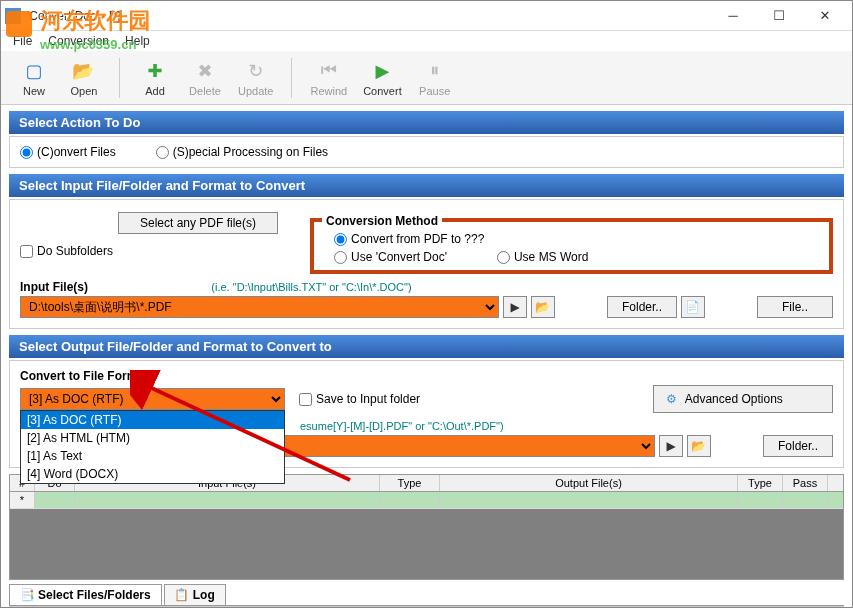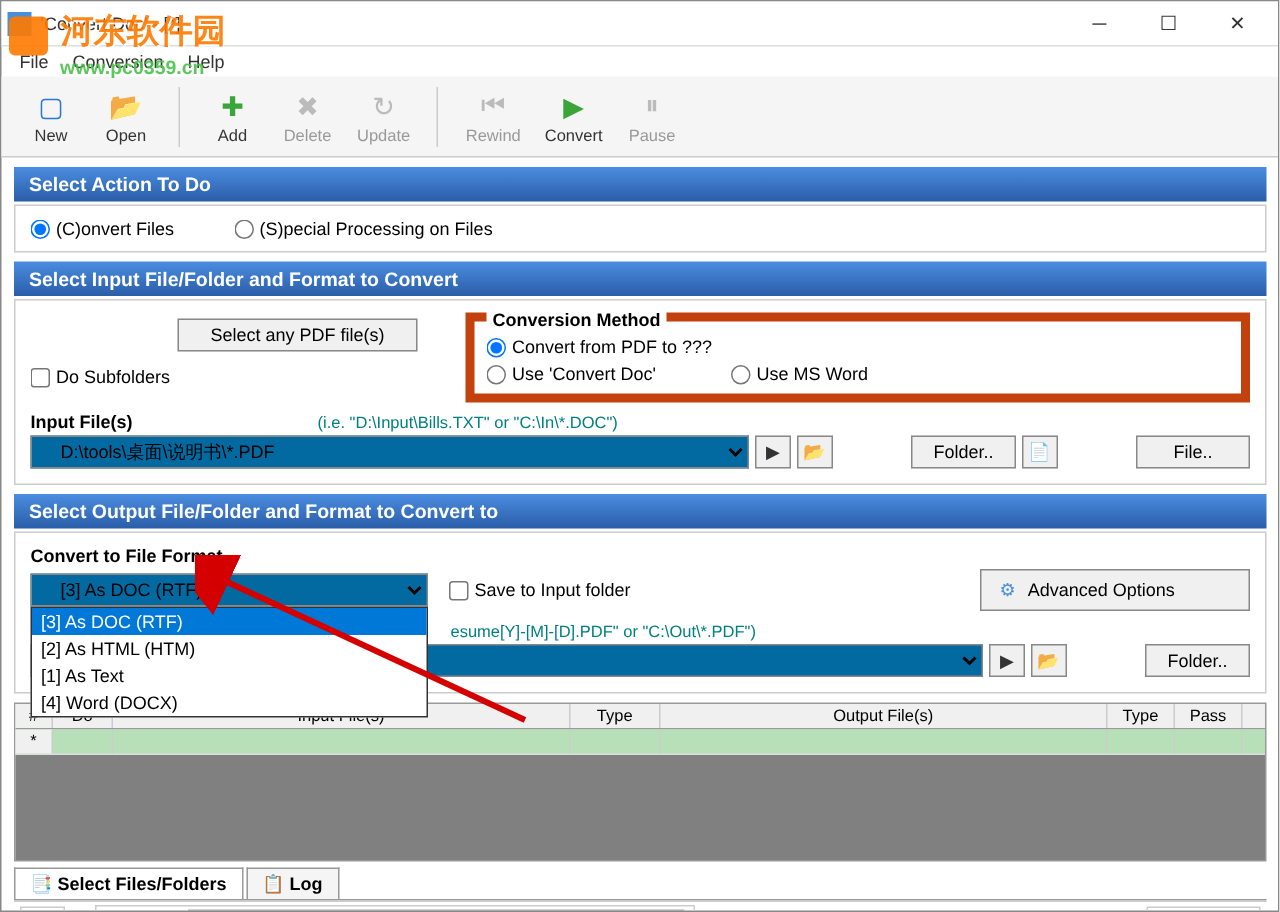--- a/index.html
+++ b/index.html
@@ -24,25 +24,25 @@
     
     .content { flex: 1; overflow-y: auto; padding: 4px 8px; position: relative; }
     
     .section-header { background: linear-gradient(to bottom, #4b8de0, #2a5da8); color: #fff; font-weight: bold; font-size: 13px; padding: 4px 10px; margin: 2px 0; }
     
     .panel { border: 1px solid #ccc; padding: 8px 10px; margin: 2px 0 6px 0; font-size: 12px; }
     
     .radio-row { display: flex; gap: 40px; align-items: center; }
     .radio-group { display: flex; align-items: center; gap: 4px; }
     
-    .fieldset { border: 6px solid #c2410c; padding: 6px 8px; position: relative; }
+    .fieldset { border: 4px solid #c2410c; padding: 6px 20px; position: relative; margin-top: 10px; }
     .fieldset-legend { font-weight: bold; font-size: 12px; background: #fff; padding: 0 4px; position: absolute; top: -8px; left: 8px; }
     
     .input-row { display: flex; align-items: center; gap: 4px; margin: 2px 0; }
-    .select-input { border: 1px solid #888; padding: 1px 15px; font-size: 12px; height: 22px; background: #0369a1; }
+    .select-input { border: 1px solid #888; padding: 1px 4px; font-size: 12px; height: 22px; background: #f97316; }
     .btn { border: 1px solid #888; background: #f0f0f0; padding: 2px 10px; font-size: 12px; height: 22px; cursor: pointer; margin-left: 48px; }
     
     .hint { color: #008080; font-size: 11px; }
     .label-bold { font-weight: bold; font-size: 12px; }
     
     .icon-btn { width: 24px; height: 22px; border: 1px solid #888; background: #f0f0f0; display: flex; align-items: center; justify-content: center; cursor: pointer; }
     
     .dropdown-open { position: absolute; background: #fff; border: 1px solid #333; font-size: 12px; z-index: 100; }
     .dropdown-item { padding: 2px 6px; cursor: pointer; }
     .dropdown-item.selected { background: #0078d7; color: #fff; }

